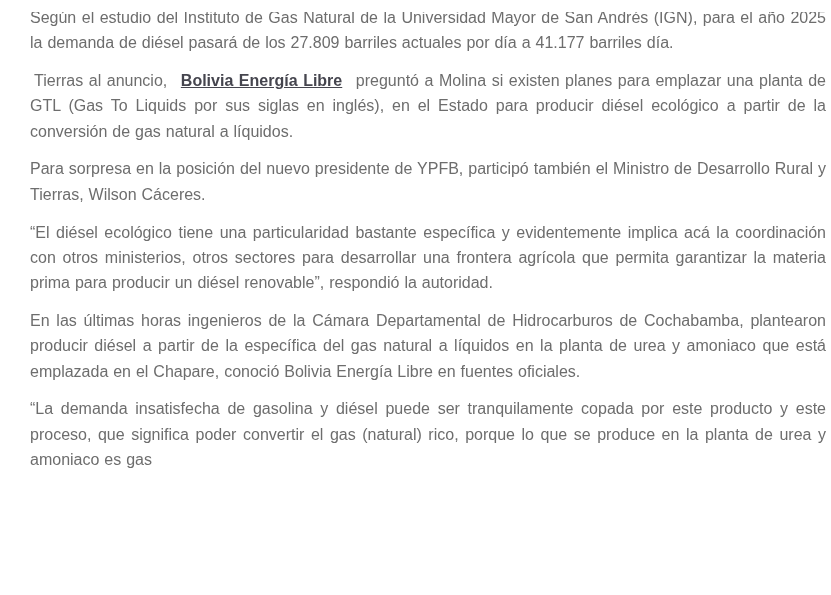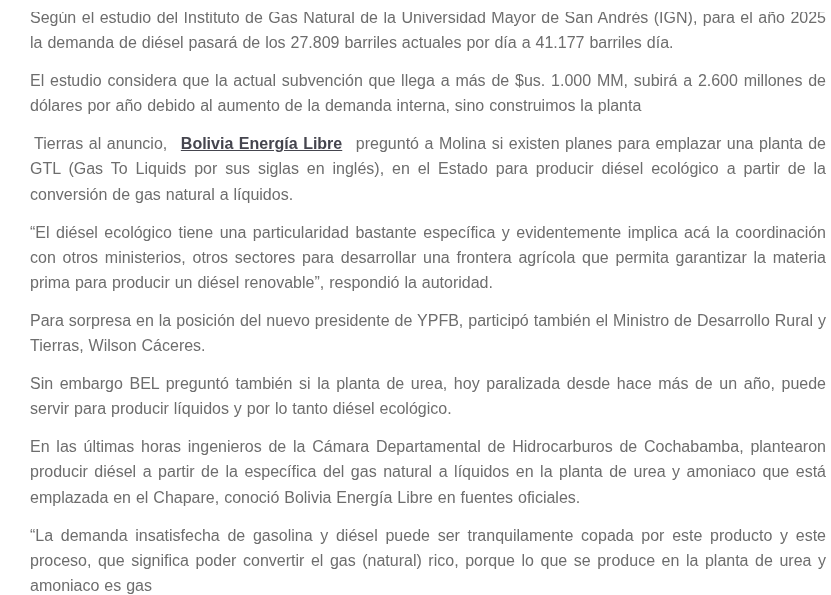--- a/index.html
+++ b/index.html
@@ -35,21 +35,19 @@
     font-weight:bold;
     text-decoration:underline;
   }
 </style>
 </head>
 <body>
 
 <main class="article-body">
   <div class="article-inner">
     <p>Según el estudio del Instituto de Gas Natural de la Universidad Mayor de San Andrés (IGN), para el año 2025 la demanda de diésel pasará de los 27.809 barriles actuales por día a 41.177 barriles día.</p>
-    <p>El estudio considera que la actual subvención que llega a más de $us. 1.000 MM,  subirá a 2.600 millones de dólares por año debido al aumento de la demanda interna, sino construimos la planta</p>
     <p><span>Tierras al anuncio, </span><strong>Bolivia Energía Libre</strong><span> preguntó a Molina si existen planes para emplazar una planta de GTL (Gas To Liquids por sus siglas en inglés), en el Estado para producir diésel ecológico a partir de la conversión de gas natural a líquidos.</span></p>
+    <p>Para sorpresa en la posición del nuevo presidente de YPFB, participó también el Ministro de Desarrollo Rural y Tierras, Wilson Cáceres.</p>
     <p>“El diésel ecológico tiene una particularidad bastante específica y evidentemente implica acá la coordinación con otros ministerios, otros sectores para desarrollar una frontera agrícola que permita garantizar la materia prima para producir un diésel renovable”, respondió la autoridad.</p>
-    <p>Para sorpresa en la posición del nuevo presidente de YPFB, participó también el Ministro de Desarrollo Rural y Tierras, Wilson Cáceres.</p>
-    <p>Sin embargo BEL preguntó también si la planta de urea, hoy paralizada desde hace más de un año, puede servir para producir líquidos y por lo tanto diésel ecológico.</p>
     <p>En las últimas horas ingenieros de la Cámara Departamental de Hidrocarburos de Cochabamba, plantearon producir diésel a partir de la específica del gas natural a líquidos en la planta de urea y amoniaco que está emplazada en el Chapare, conoció Bolivia Energía Libre en fuentes oficiales.</p>
     <p>“La demanda insatisfecha de gasolina y diésel puede ser tranquilamente copada por este producto y este proceso, que significa poder convertir el gas (natural) rico, porque lo que se produce en la planta de urea y amoniaco es gas</p>
   </div>
 </main>
 
 </body></html>

